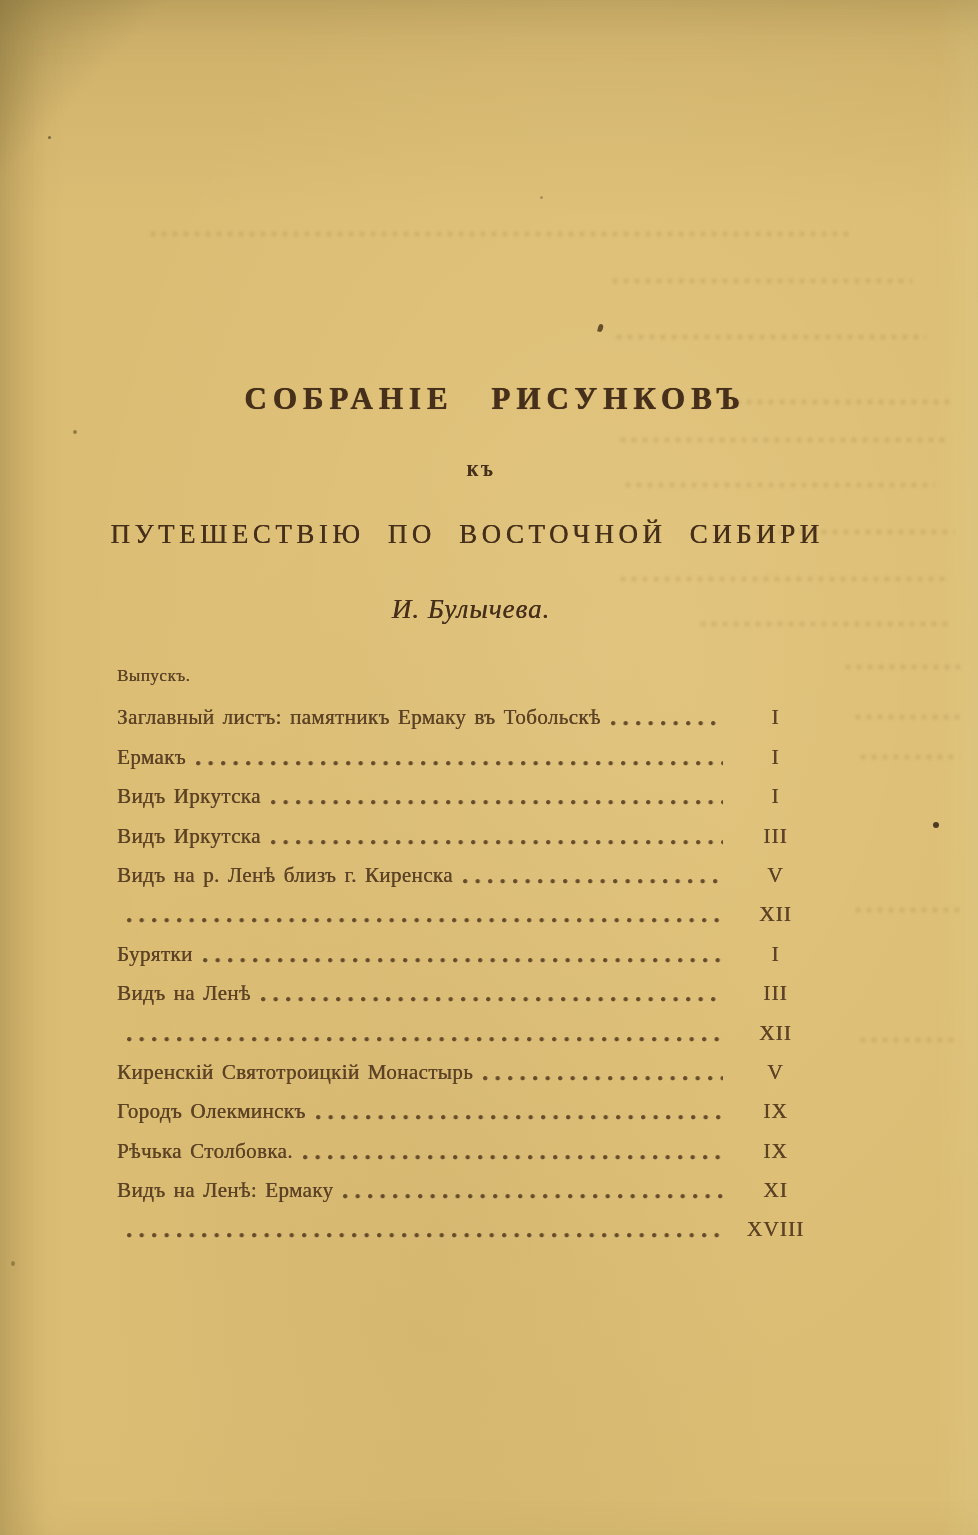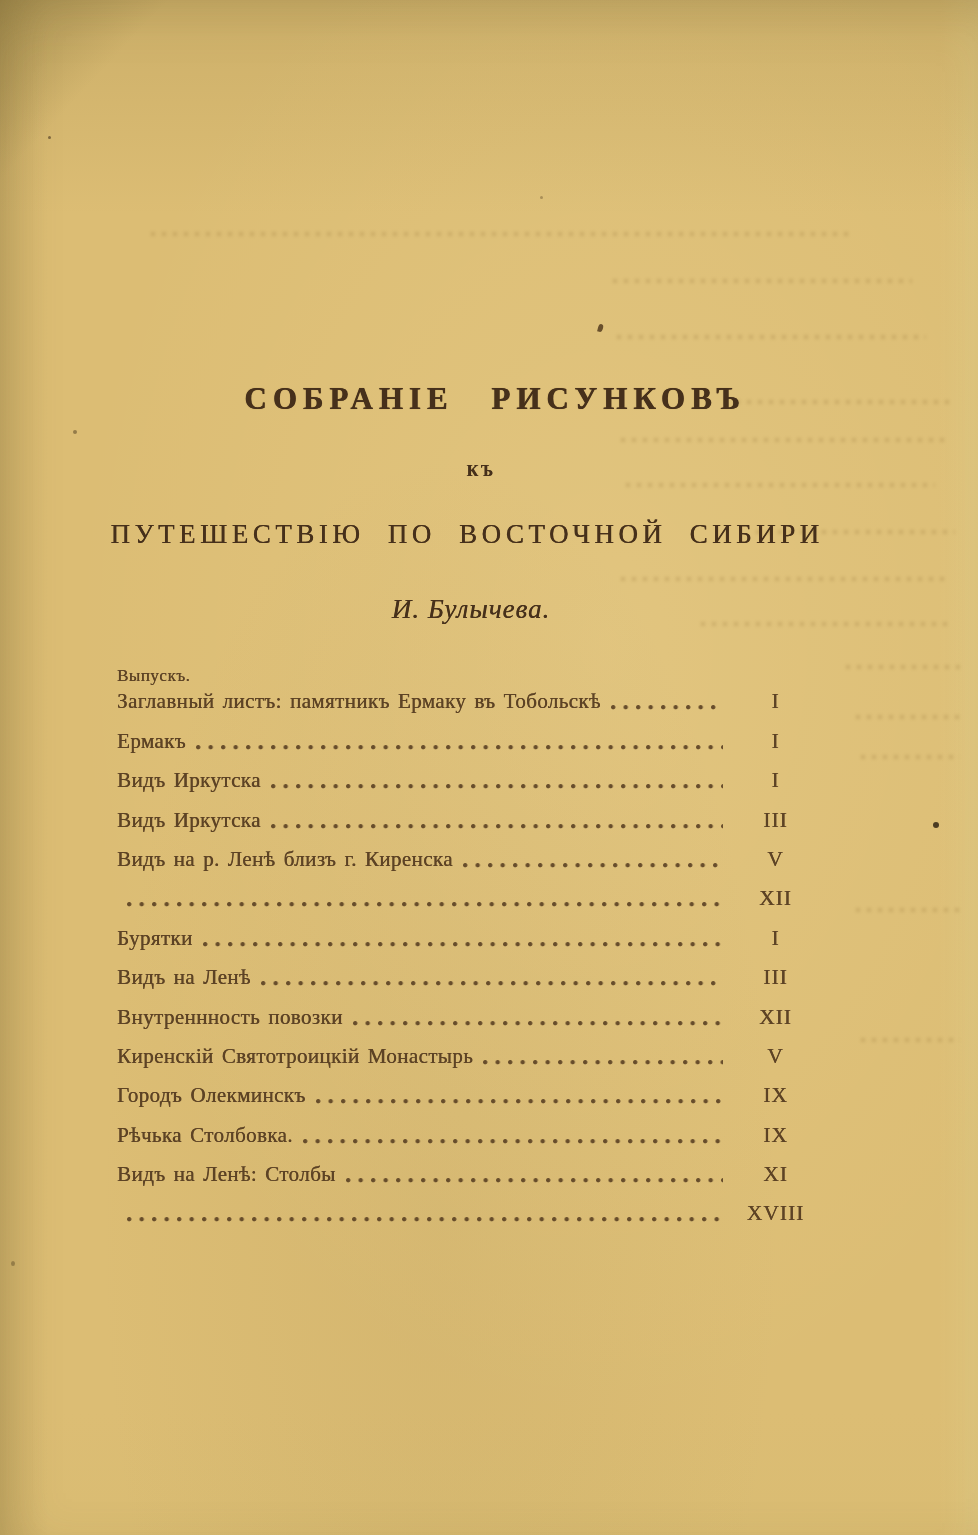--- a/index.html
+++ b/index.html
@@ -57,21 +57,21 @@
   }
   .col-header{
     position:absolute;top:666px;left:117px;width:707px;box-sizing:border-box;
     padding-right:16px;
     font-size:17px;letter-spacing:0.5px;
     color:var(--ink,#5d4325);
     text-shadow:0.25px 0 0 currentColor;
   }
 
   
-  .toc{position:absolute;top:680px;left:117px;width:707px;}
+  .toc{position:absolute;top:696px;left:117px;width:707px;}
   .row{
     display:flex;align-items:flex-end;height:39.4px;
     padding-bottom:5px;box-sizing:border-box;
   }
   .etitle{
     font-size:21px;letter-spacing:0.4px;word-spacing:2.5px;
     white-space:nowrap;flex:0 0 auto;
     text-shadow:0.35px 0 0 currentColor;
   }
   .leader{
@@ -162,41 +162,40 @@
         <span class="etitle">Бурятки</span>
         <span class="leader"></span>
         <span class="issue">I</span>
       </div>
       <div class="row">
         <span class="etitle">Видъ на Ленѣ</span>
         <span class="leader"></span>
         <span class="issue">III</span>
       </div>
       <div class="row">
-        <span class="etitle">Внутреннность повозки</span>
         <span class="leader"></span>
         <span class="issue">XII</span>
       </div>
       <div class="row">
         <span class="etitle">Киренскій Святотроицкій Монастырь</span>
         <span class="leader"></span>
         <span class="issue">V</span>
       </div>
       <div class="row">
         <span class="etitle">Городъ Олекминскъ</span>
         <span class="leader"></span>
         <span class="issue">IX</span>
       </div>
       <div class="row">
         <span class="etitle">Рѣчька Столбовка.</span>
         <span class="leader"></span>
         <span class="issue">IX</span>
       </div>
       <div class="row">
-        <span class="etitle">Видъ на Ленѣ: Столбы</span>
+        <span class="etitle">Видъ на Ленѣ: Ермаку</span>
         <span class="leader"></span>
         <span class="issue">XI</span>
       </div>
       <div class="row">
         <span class="leader"></span>
         <span class="issue">XVIII</span>
       </div>
     </div>
 
 </div>

